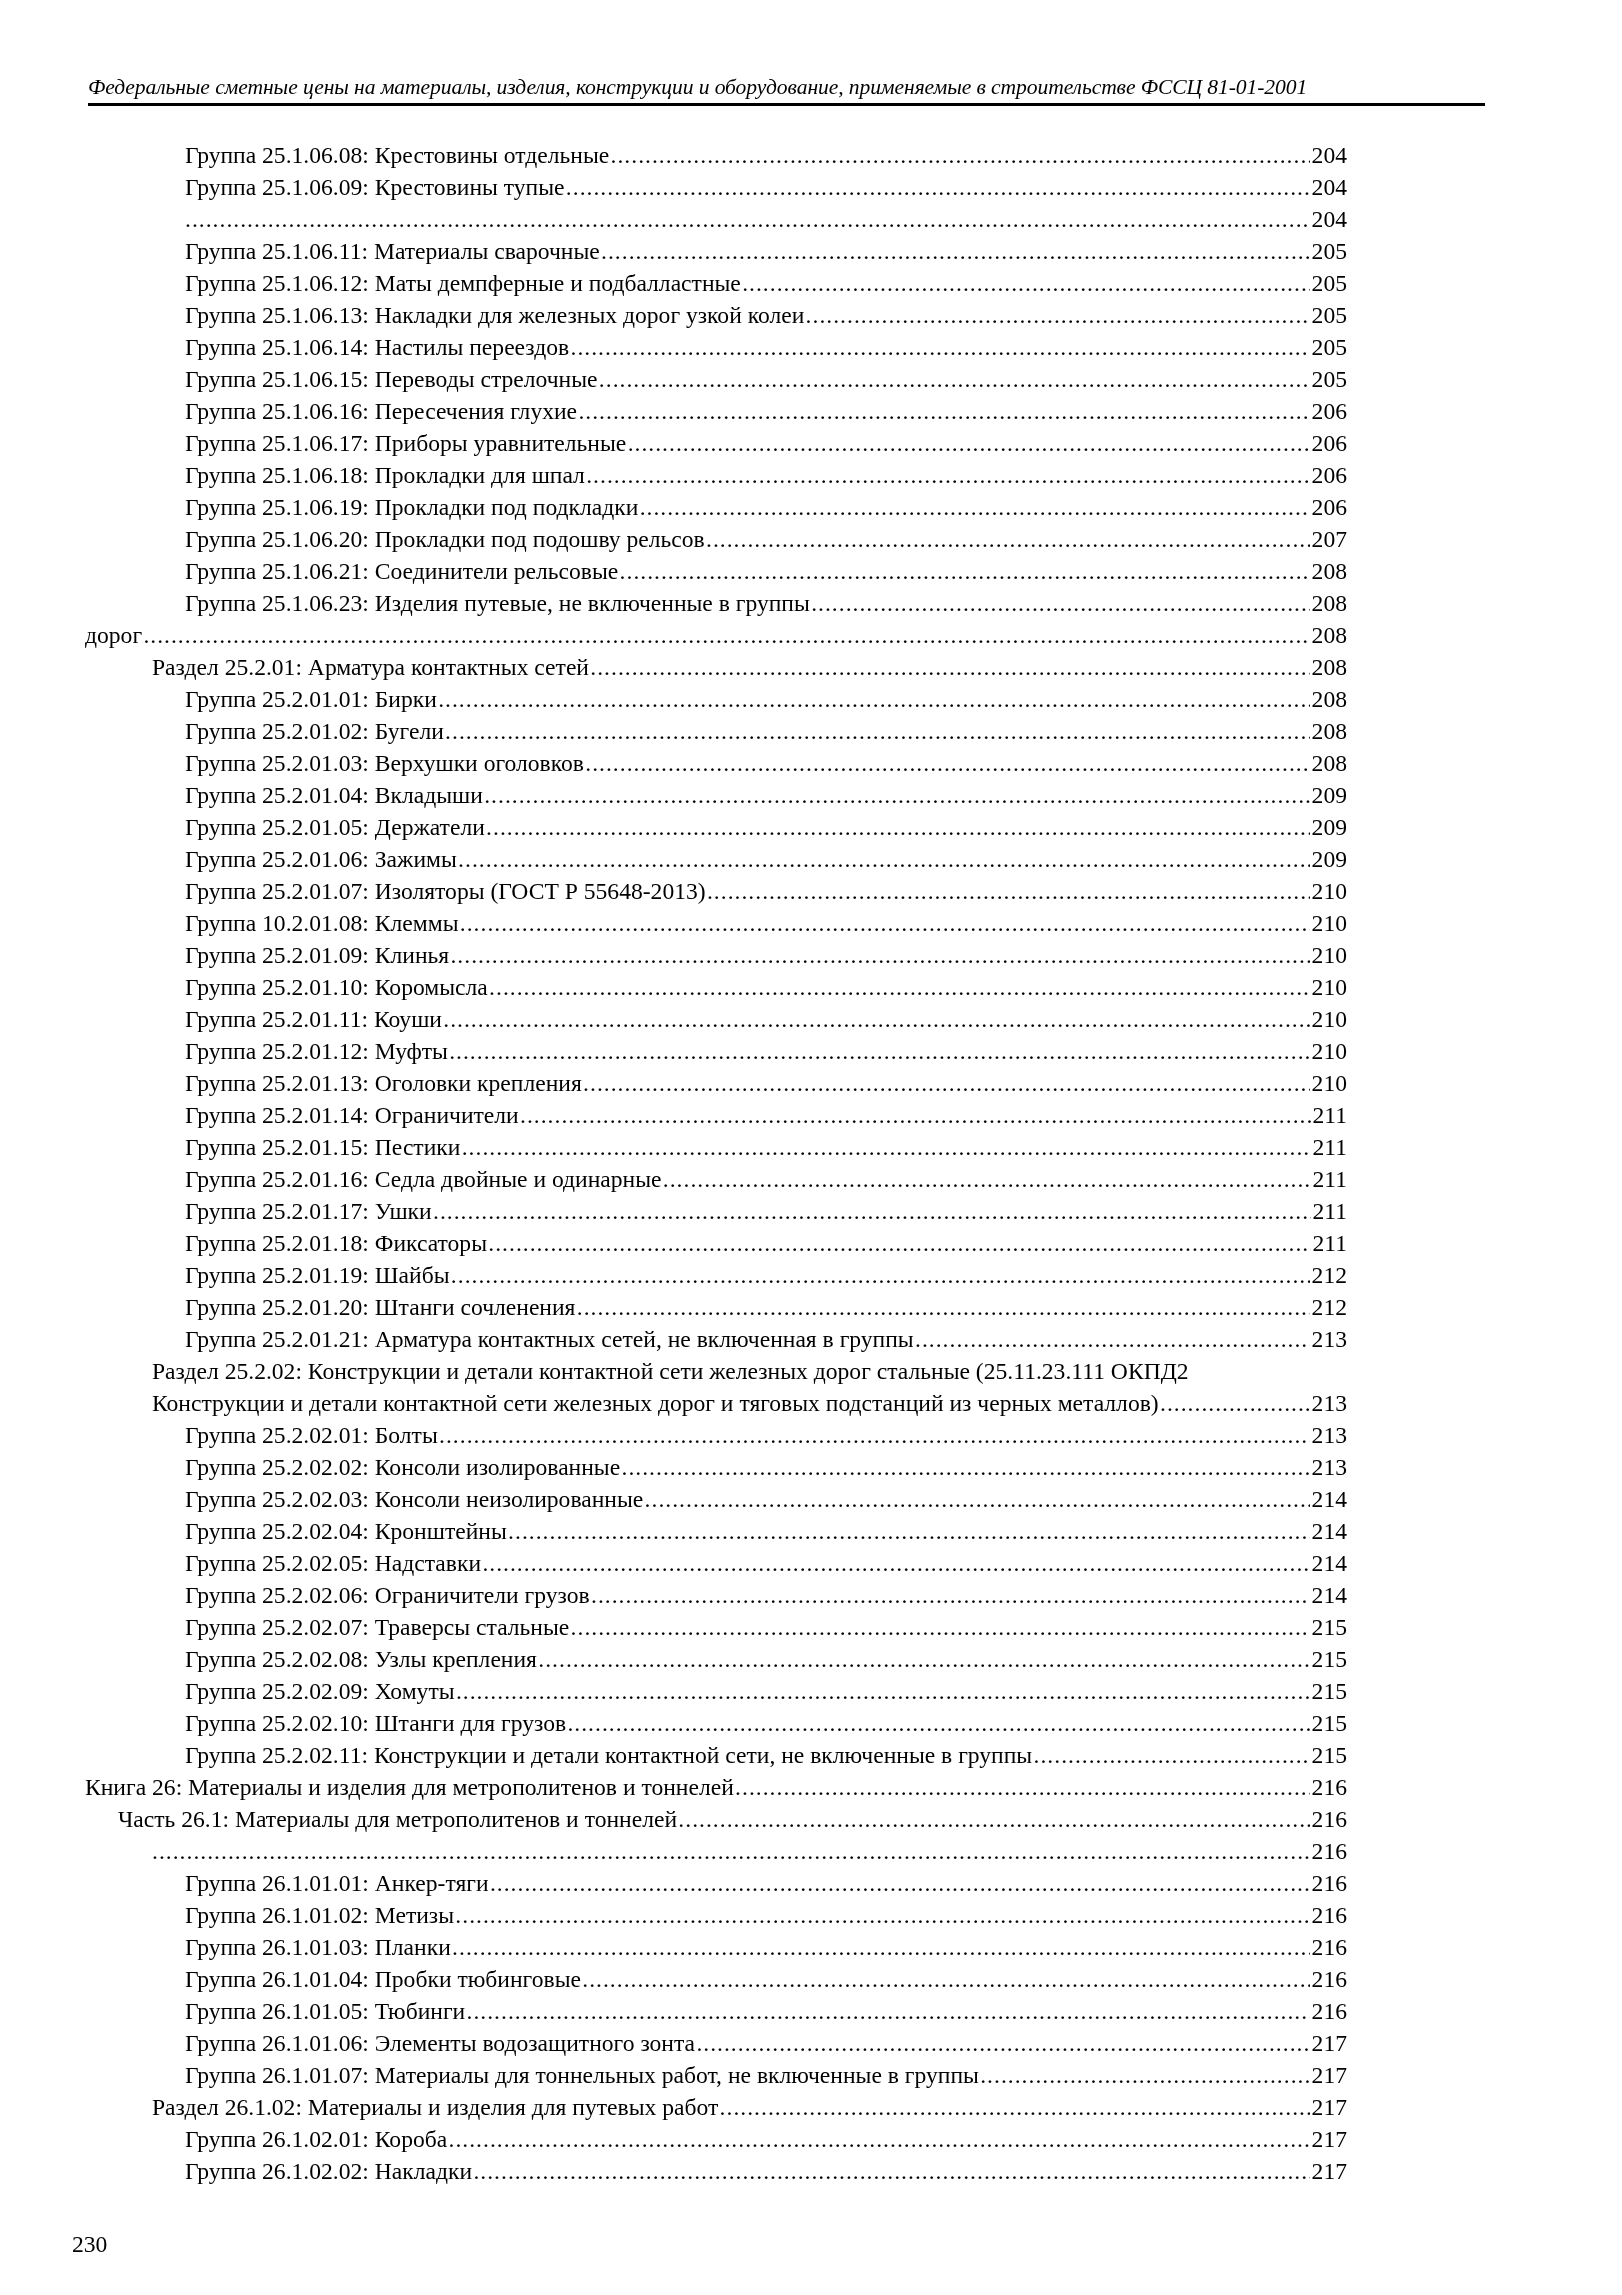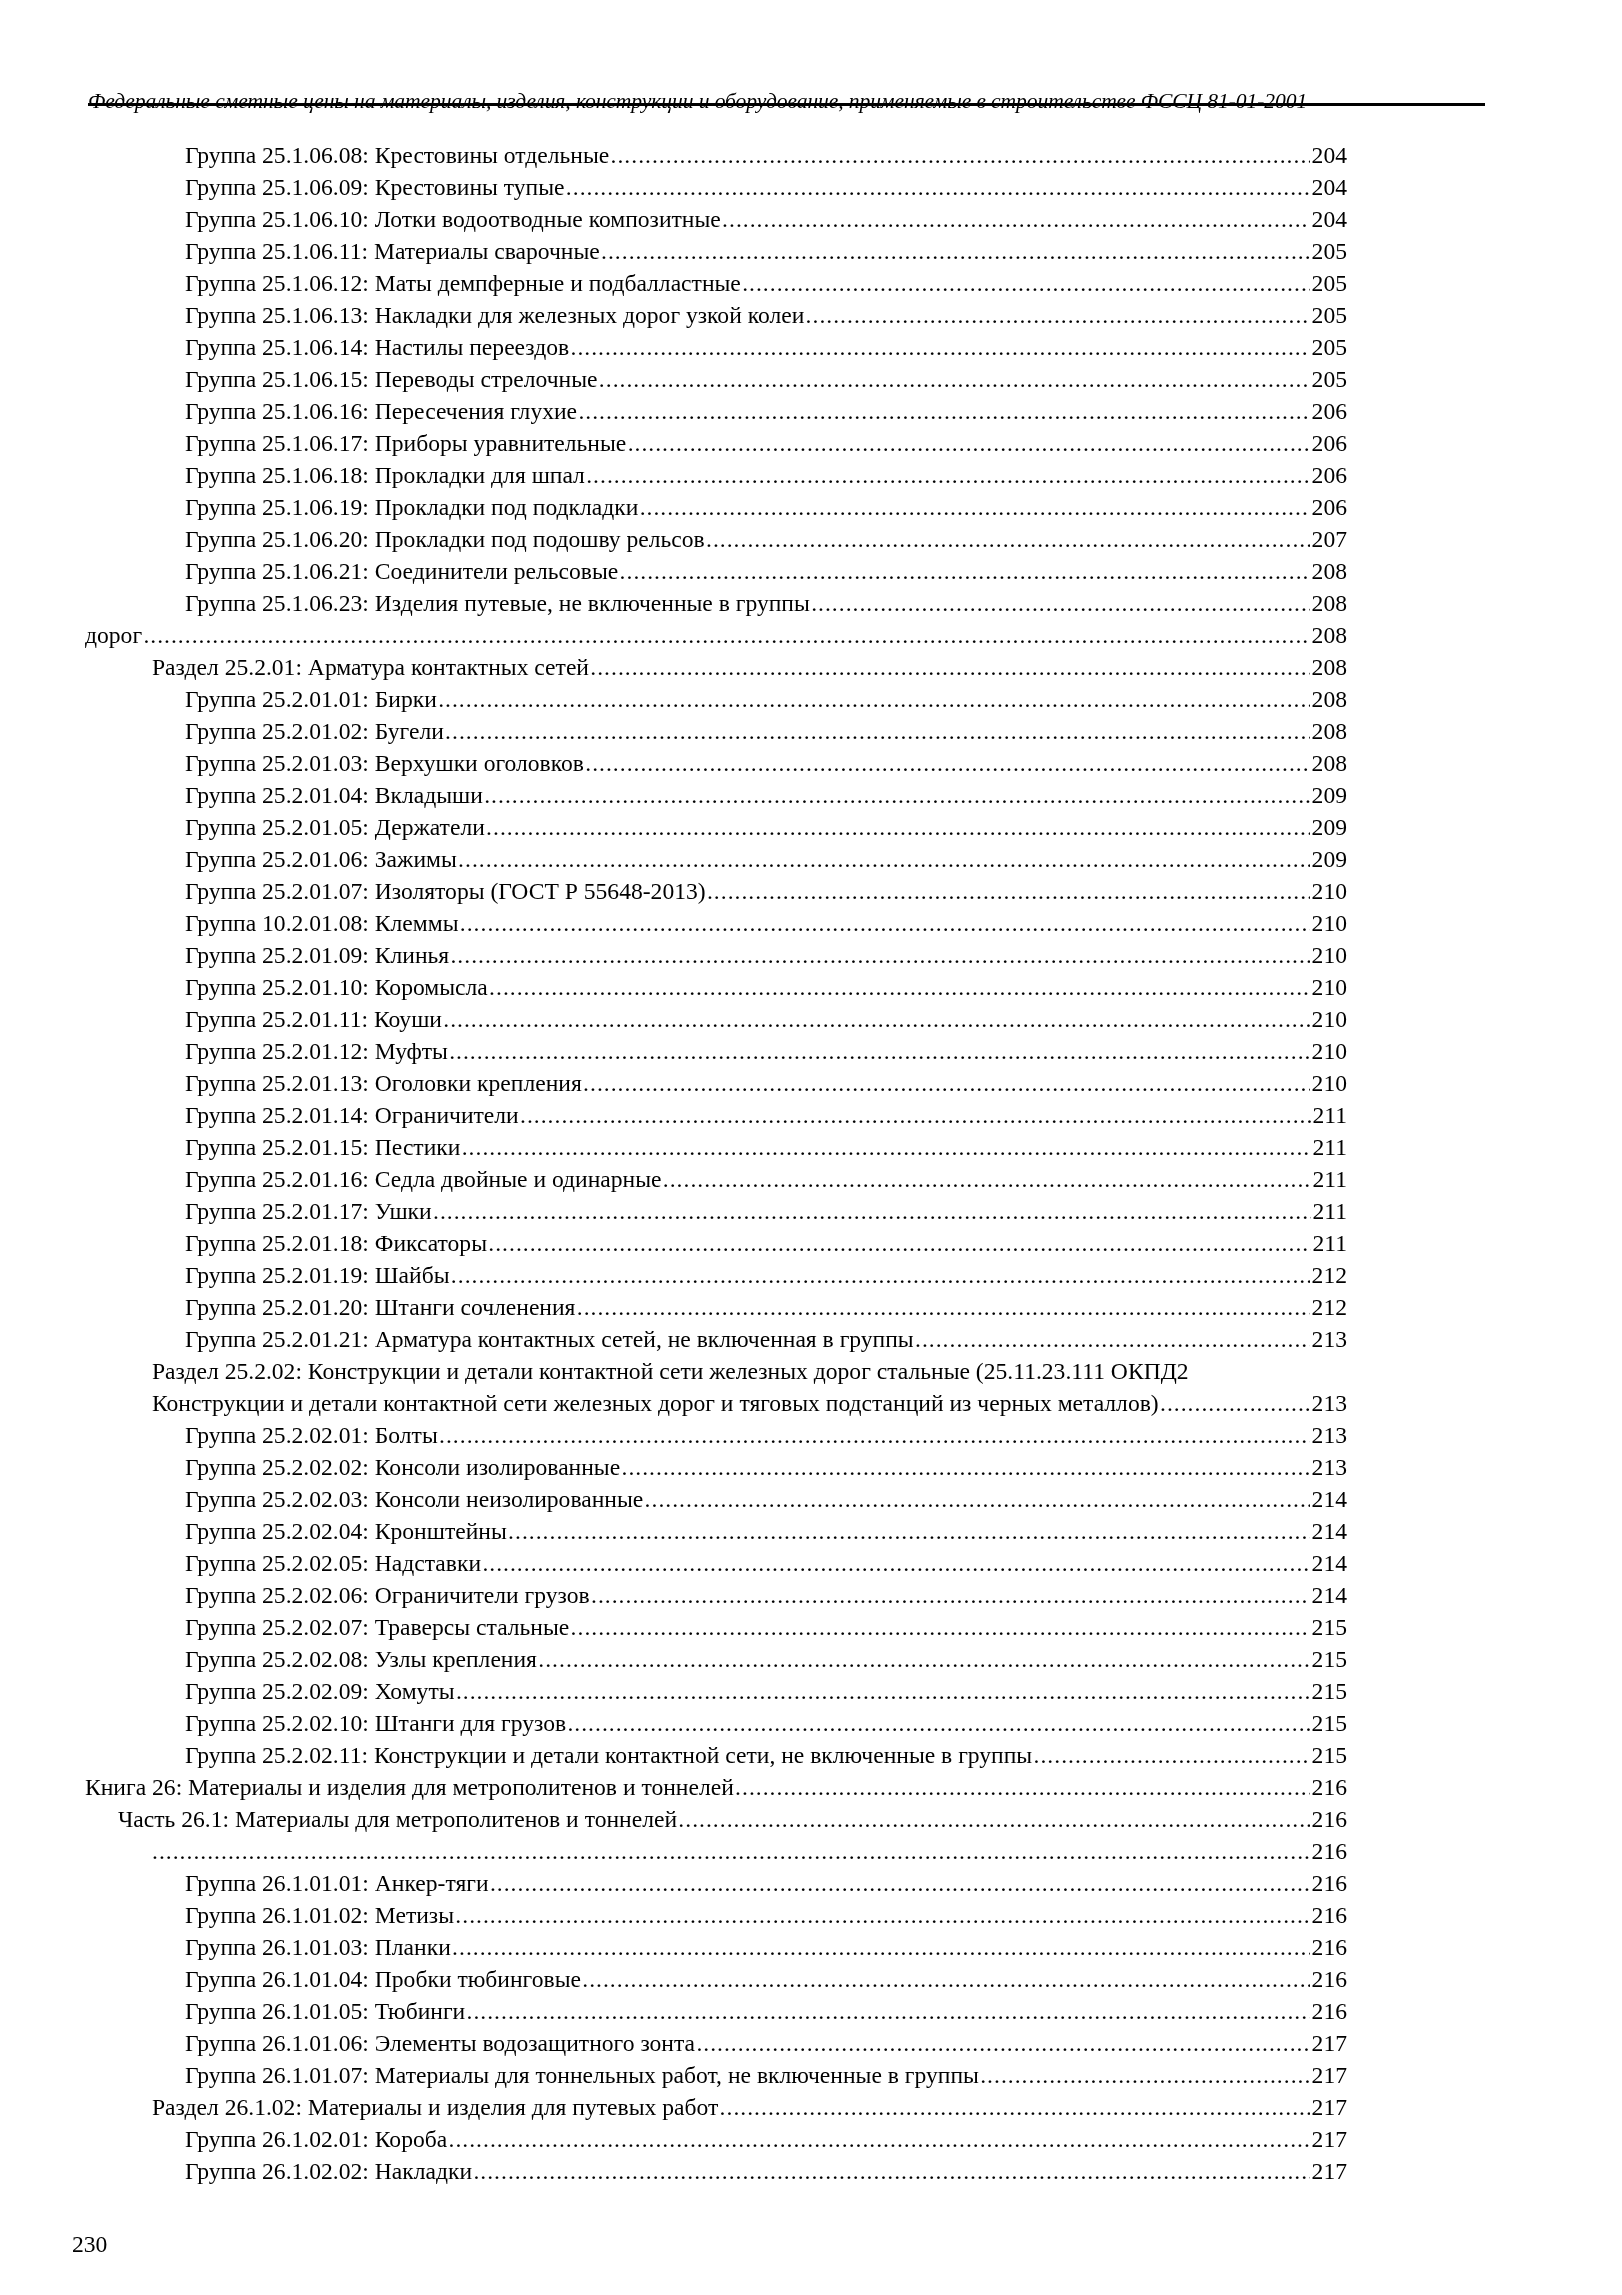--- a/index.html
+++ b/index.html
@@ -1,18 +1,18 @@
 <!DOCTYPE html>
 <html style="font-size:10.5px"><head>
 <meta charset="utf-8">
 <style>
   html, body { margin: 0; padding: 0; background: #ffffff; }
   body { width: 1623px; height: 2295px; position: relative; overflow: hidden;
          font-family: "Liberation Serif", "DejaVu Serif", serif; color: #000; }
-  .header { position: absolute; left: 88px; top: 88px; width: 1394px;
+  .header { position: absolute; left: 88px; top: 74px; width: 1394px;
             font-style: italic; font-size: 21.6px; letter-spacing: -0.1px;
             white-space: nowrap; line-height: 26px; }
   .header-rule { position: absolute; left: 88px; top: 103px; width: 1397px;
                  height: 2.6px; background: #000; }
   .toc { position: absolute; left: 0; top: 139px; width: 1488px; }
   .entry { position: relative; font-size: 23.6px; line-height: 32px; height: 32px;
            white-space: nowrap; }
   .entry .row { position: absolute; right: 141px; display: flex; align-items: baseline; }
   .entry .label { white-space: nowrap; background: #fff; padding-right: 1.3px; }
   .entry .leader { flex: 1 1 auto; overflow: hidden; white-space: nowrap;
@@ -44,21 +44,20 @@
     </div>
     <div class="entry lvl-group">
       <div class="row">
         <span class="label">Группа 25.1.06.09: Крестовины тупые</span>
         <span class="leader">................................................................................................................................................................................................................................................................................................................................................................................................................</span>
         <span class="page">204</span>
       </div>
     </div>
     <div class="entry lvl-group">
       <div class="row">
-        <span class="label">Группа 25.1.06.10: Лотки водоотводные композитные</span>
         <span class="leader">................................................................................................................................................................................................................................................................................................................................................................................................................</span>
         <span class="page">204</span>
       </div>
     </div>
     <div class="entry lvl-group">
       <div class="row">
         <span class="label">Группа 25.1.06.11: Материалы сварочные</span>
         <span class="leader">................................................................................................................................................................................................................................................................................................................................................................................................................</span>
         <span class="page">205</span>
       </div>

